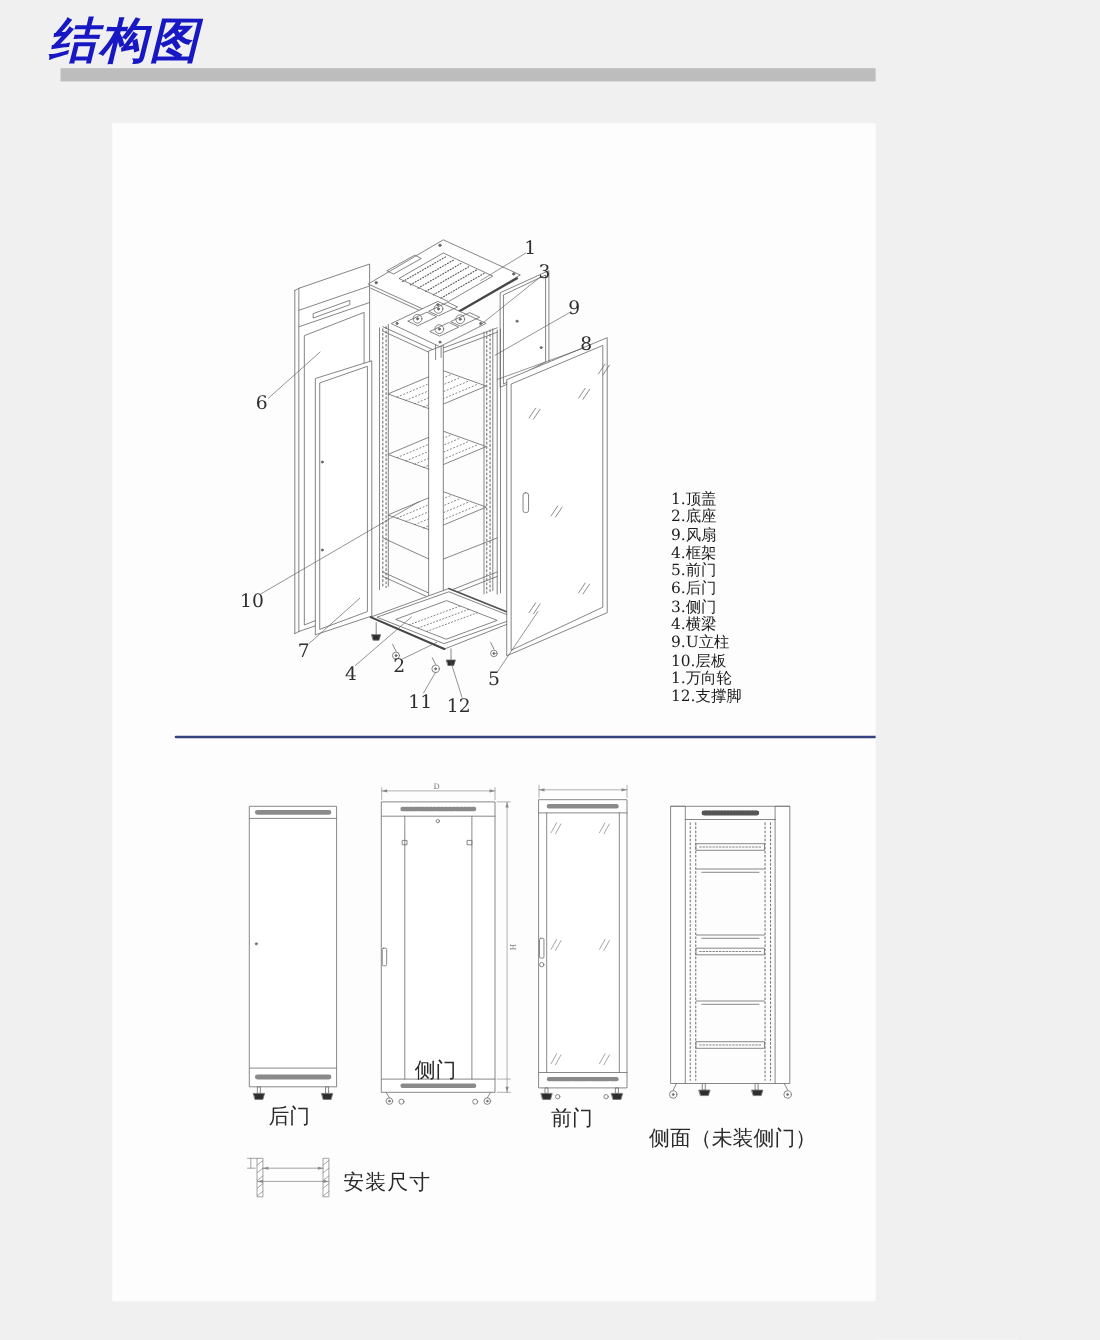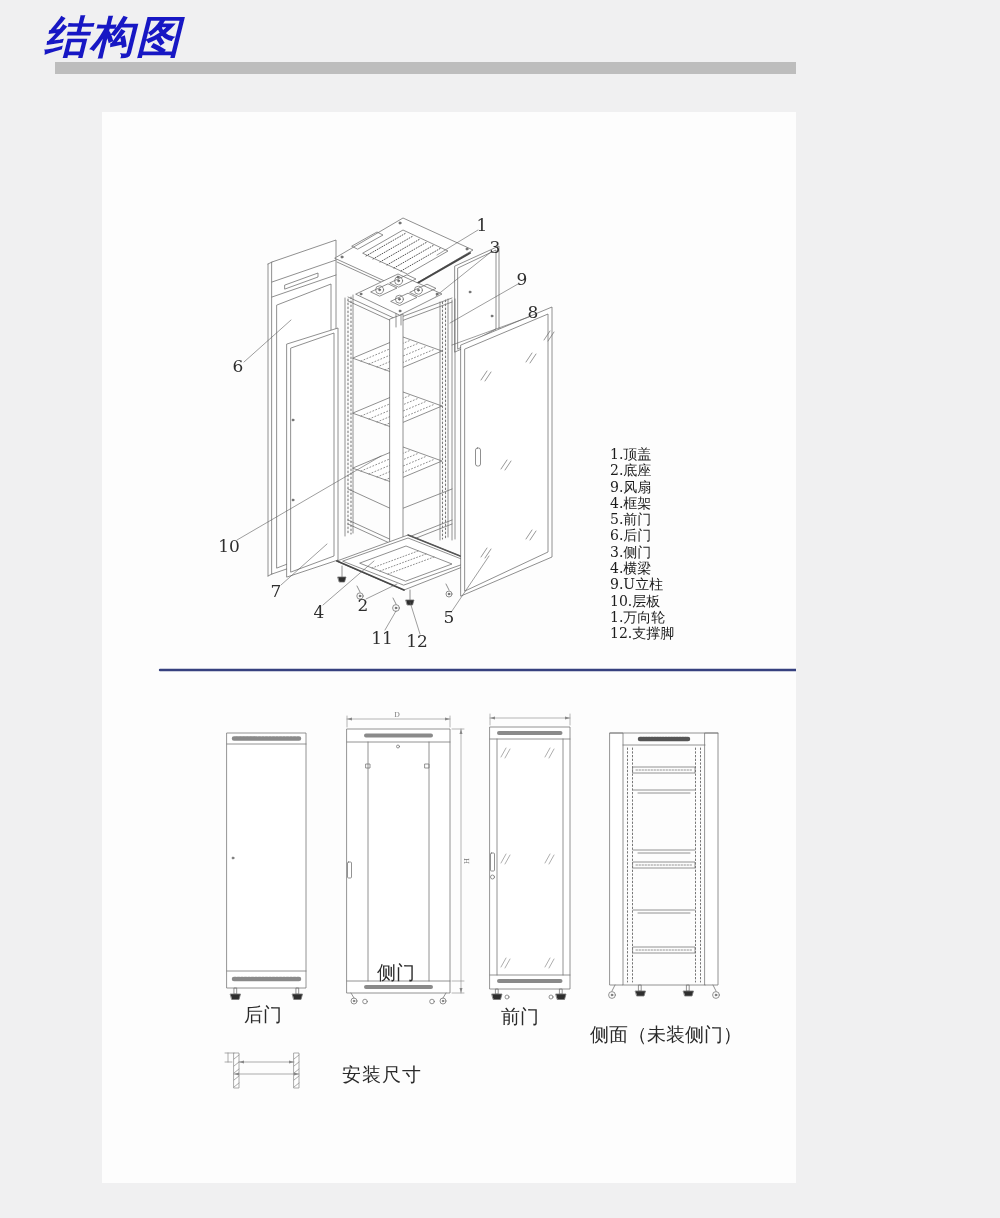--- a/index.html
+++ b/index.html
@@ -465,15 +465,15 @@
     <div>9.U立柱</div>
     <div>10.层板</div>
     <div>1.万向轮</div>
     <div>12.支撑脚</div>
   </div>
 
   <div class="cjk-label" style="left:223px; top:1002px; width:80px;">后门</div>
   <div class="cjk-label" style="left:356px; top:960px; width:80px;">侧门</div>
   <div class="cjk-label" style="left:480px; top:1004px; width:80px;">前门</div>
   <div class="cjk-label" style="left:586px; top:1004px; width:160px;margin-top:18px;">侧面（未装侧门）</div>
-  <div class="cjk-label" style="left:312px; top:1062px; width:70px; text-align:right; letter-spacing:1px;margin-left:30px;">安装尺寸</div>
+  <div class="cjk-label" style="left:312px; top:1062px; width:70px; text-align:right; letter-spacing:1px;">安装尺寸</div>
 
 </div>
 
 </body></html>

